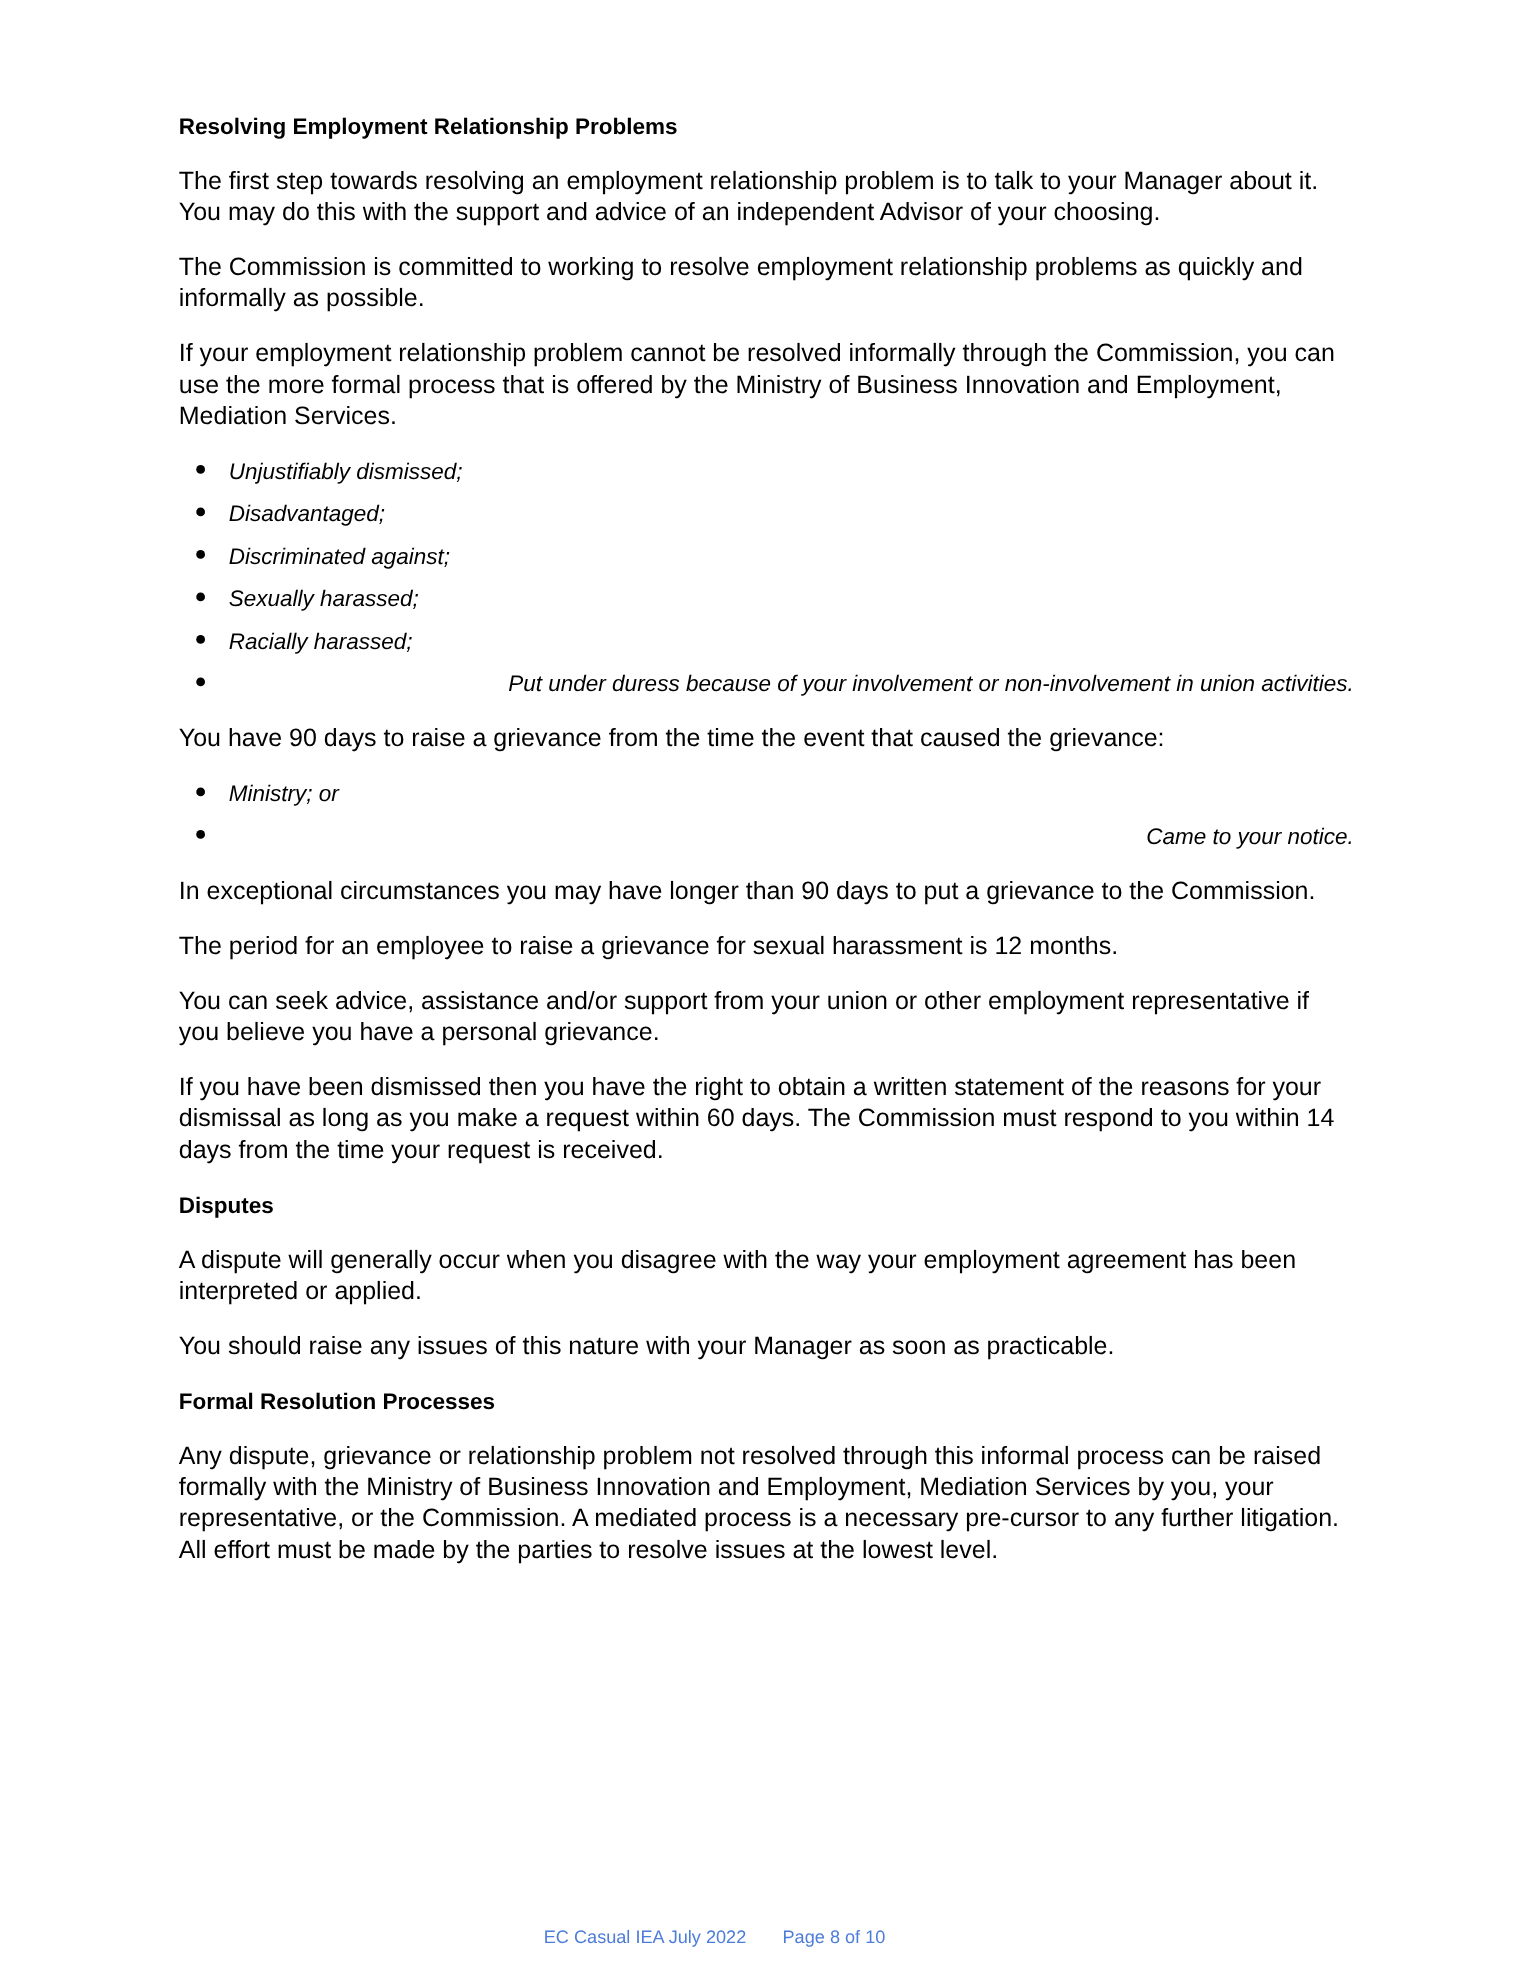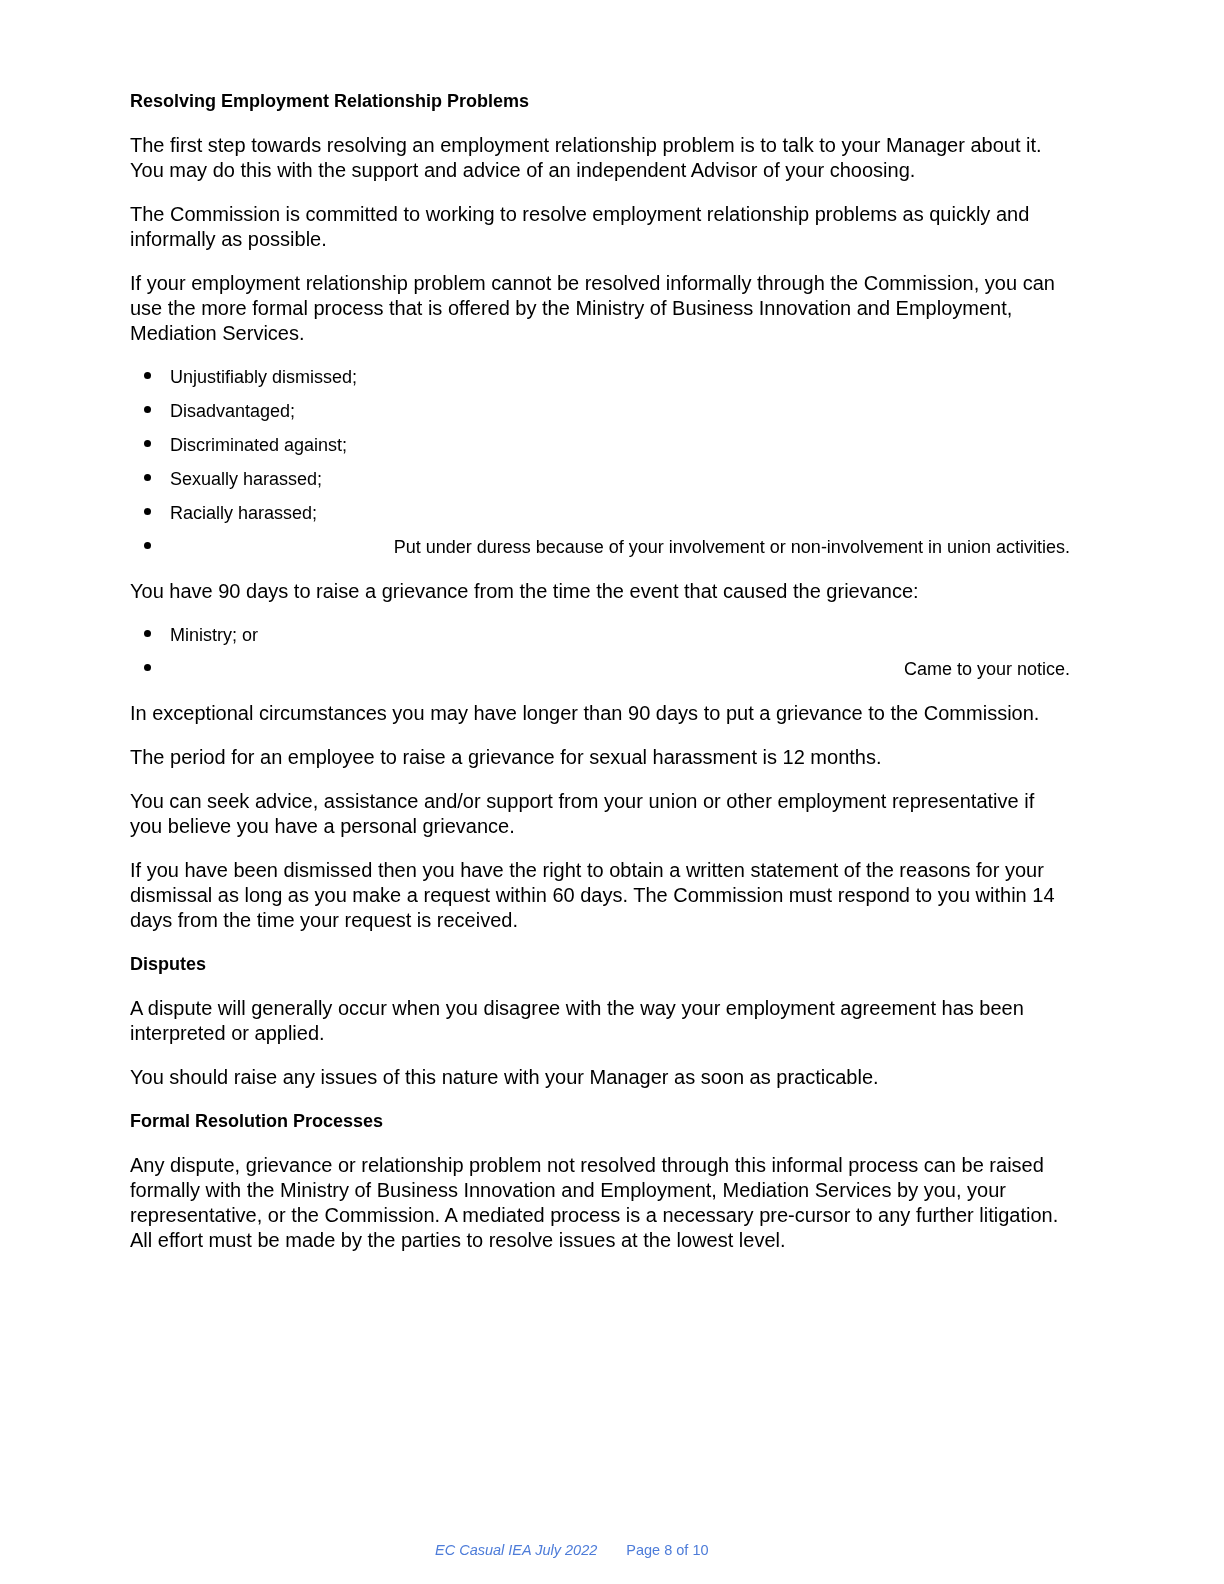--- a/index.html
+++ b/index.html
@@ -10,40 +10,41 @@
   }
   .page {
     position: relative;
     width: 1224px;
     height: 1584px;
     background: #ffffff;
     overflow: hidden;
   }
   .content {
     position: absolute;
-    left: 130px;
+    left: 143px;
     top: 89px;
     width: 940px;
   }
   .doc-heading {
     font-size: 18px;
     font-weight: bold;
     line-height: 25px;
     margin: 6px 0 19px 0;
   }
   .doc-heading:first-child { margin-top: 0; }
   .doc-paragraph {
     font-size: 20px;
     line-height: 25px;
     margin: 0 0 19px 0;
   }
   ul.doc-list {
     list-style: none;
     margin: 0 0 19px 0;
     padding: 0;
+    font-style: italic;
   }
   .doc-list-item {
     position: relative;
     font-size: 18px;
     line-height: 25px;
     padding-left: 40px;
     margin-bottom: 9px;
   }
   .doc-list-item:last-child { margin-bottom: 0; text-align: right; }
   .doc-list-item::before {
@@ -57,21 +58,21 @@
     background: #000000;
   }
   .footer {
     position: absolute;
     left: 435px;
     top: 1541px;
     font-size: 14.5px;
     line-height: 18px;
     white-space: nowrap;
   }
-  .footer .footer-left { margin-right: 29px; font-style: italic; }
+  .footer .footer-left { margin-right: 29px; }
 </style>
 </head>
 <body>
 
 <div class="page">
   <div class="content">
       <h2 class="doc-heading">Resolving Employment Relationship Problems</h2>
       <p class="doc-paragraph">The first step towards resolving an employment relationship problem is to talk to your Manager about it. You may do this with the support and advice of an independent Advisor of your choosing.</p>
       <p class="doc-paragraph">The Commission is committed to working to resolve employment relationship problems as quickly and informally as possible.</p>
       <p class="doc-paragraph">If your employment relationship problem cannot be resolved informally through the Commission, you can use the more formal process that is offered by the Ministry of Business Innovation and Employment, Mediation Services.</p>

